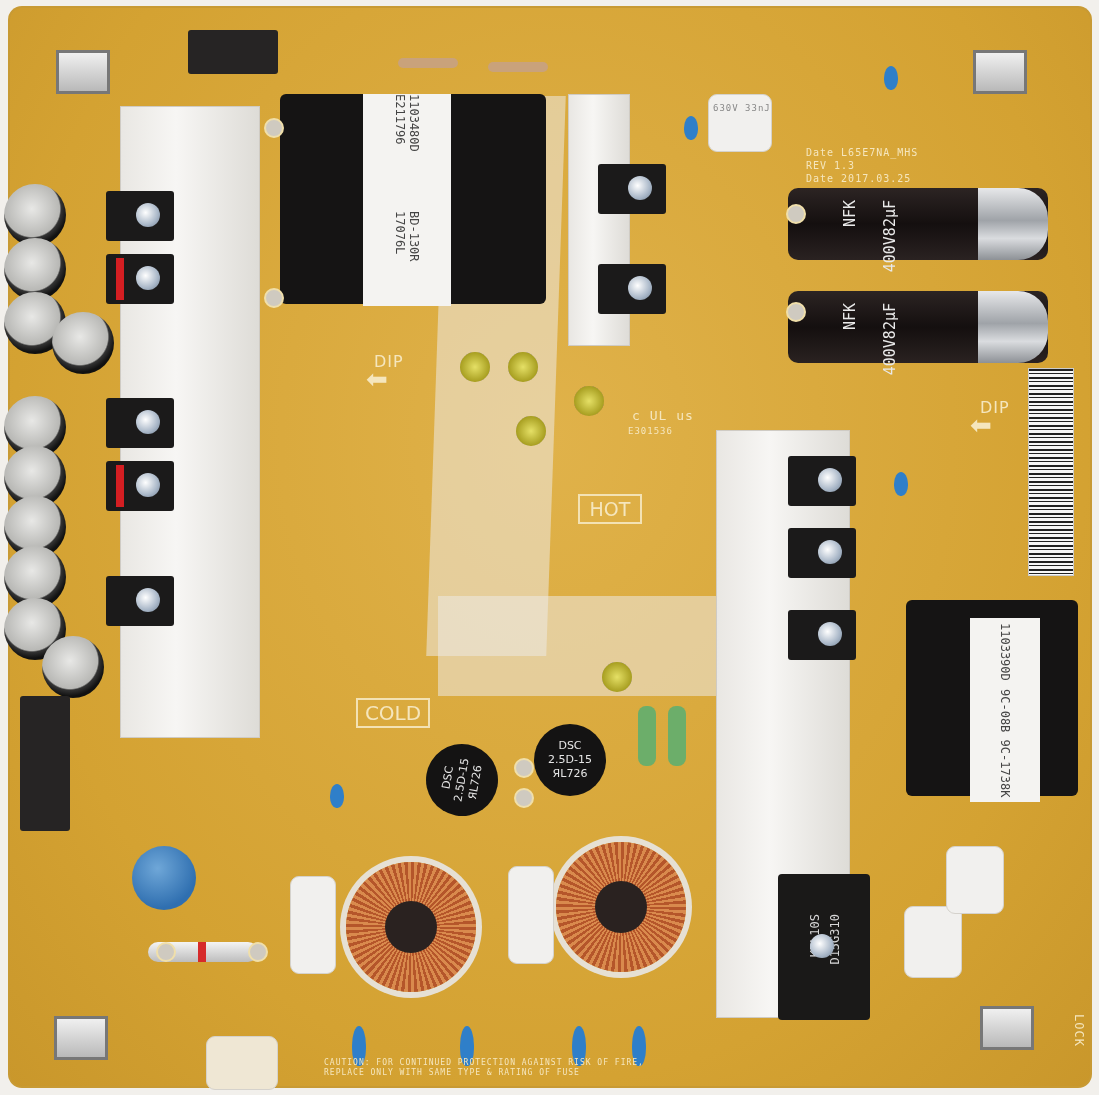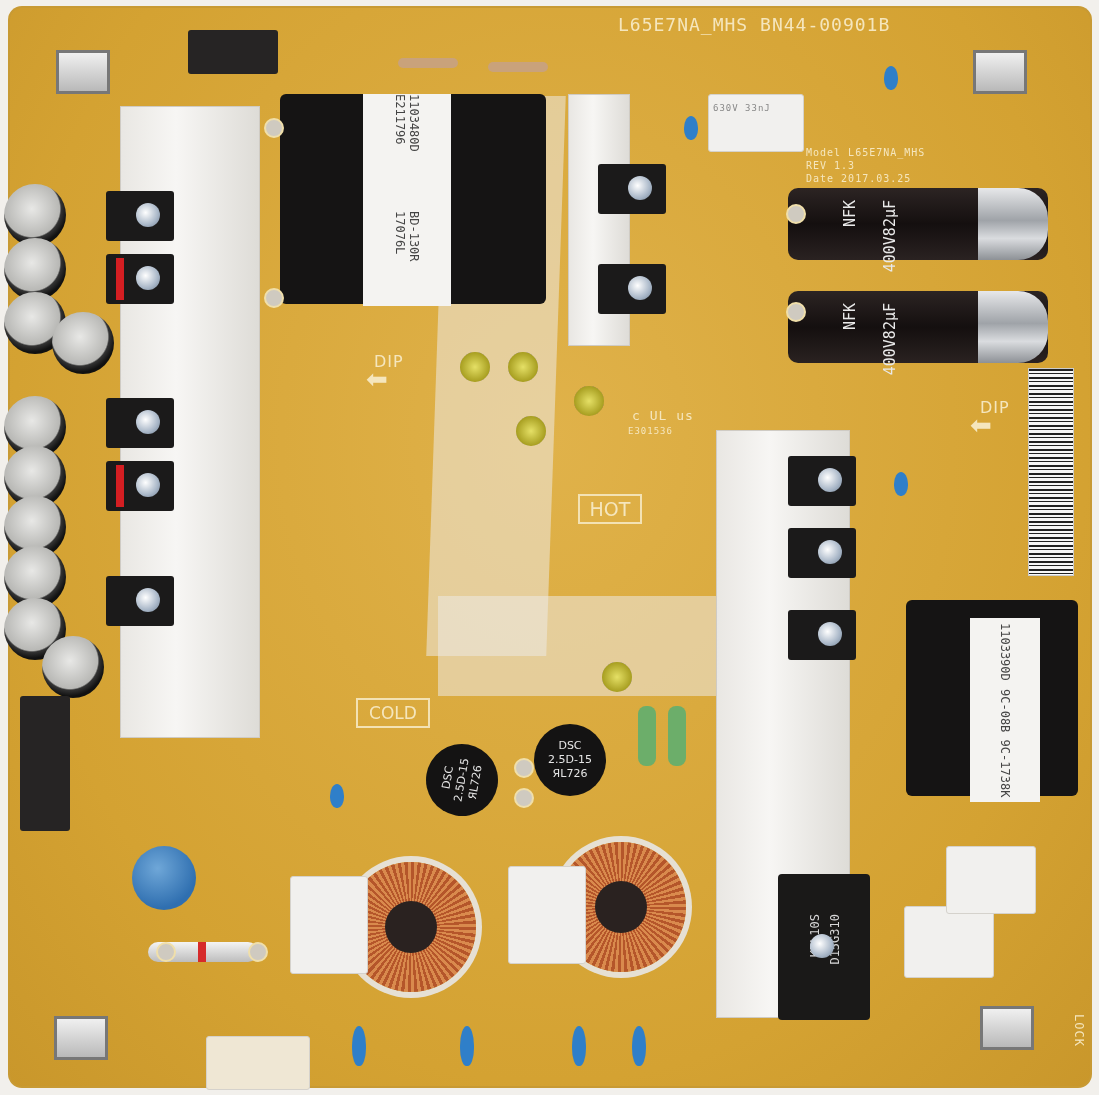--- a/index.html
+++ b/index.html
@@ -23,21 +23,21 @@
                   writing-mode:vertical-rl;transform:rotate(180deg);line-height:1;}
   .transformer{position:absolute;background:#151414;border-radius:6px;}
   .trlabel{position:absolute;background:#f4f3f1;color:#444;font-family:"DejaVu Sans Mono",monospace;font-size:12px;
            writing-mode:vertical-rl;display:flex;align-items:center;justify-content:center;gap:8px;}
   .toroid{position:absolute;border-radius:50%;
           background:repeating-conic-gradient(#b5562a 0deg 3deg,#d98a4d 3deg 6deg);box-shadow:0 0 0 6px #e6e0d4;}
   .toroid::after{content:"";position:absolute;left:30%;top:30%;width:40%;height:40%;border-radius:50%;background:#2a2220;}
   .ntc{position:absolute;width:72px;height:72px;border-radius:50%;background:#141313;color:#e6e6e6;font-size:11px;
        display:flex;flex-direction:column;align-items:center;justify-content:center;line-height:1.25;font-family:"DejaVu Sans",sans-serif;}
   .bluecap{position:absolute;width:14px;height:24px;border-radius:50% 50% 45% 45%;background:#2f7fc9;}
-  .whiteblock{position:absolute;background:#f1f0ee;border:1px solid #d5d2cc;border-radius:3px;padding-left:32px;}
+  .whiteblock{position:absolute;background:#f1f0ee;border:1px solid #d5d2cc;border-radius:9px;}
   .pad{position:absolute;width:16px;height:16px;border-radius:50%;border:2px solid #f0dfaa;background:#cfcac0;}
   .conn{position:absolute;background:#262424;border-radius:3px;}
   .lug{position:absolute;width:48px;height:38px;background:linear-gradient(180deg,#f0f0f0,#b9b9b9);border:3px solid #777;}
   .zone-white{position:absolute;background:#ece9e3;}
   .barcode{position:absolute;background:#f7f7f7;border:1px solid #ccc;
            background-image:repeating-linear-gradient(180deg,#222 0 2px,#f7f7f7 2px 4px,#222 4px 5px,#f7f7f7 5px 8px);}
   .arrow{position:absolute;color:#f5e6bd;font-size:26px;line-height:1;}
   .fuse{position:absolute;height:20px;border-radius:10px;background:linear-gradient(180deg,#f4f4f4,#bdbdbd);}
   .fuse::after{content:"";position:absolute;left:45%;top:0;width:8px;height:20px;background:#d62a2a;}
   .resistor{position:absolute;width:18px;height:60px;border-radius:8px;background:#6cae6a;}
@@ -47,24 +47,23 @@
   .ycap{position:absolute;width:64px;height:64px;border-radius:50%;background:radial-gradient(circle at 40% 35%,#6fa7d8,#2f6fb0 70%);}
 </style>
 </head>
 <body>
 
 <div class="board">
 
   <div class="zone-white" style="left:428px;top:90px;width:120px;height:560px;transform:skewX(-2deg);opacity:.55;"></div>
   <div class="zone-white" style="left:430px;top:590px;width:290px;height:100px;opacity:.55;"></div>
 
-  <div class="silk" style="left:610px;top:8px;font-size:18px;">L65E7NA_MHS  BN44-00901B</div>
 
   <div class="silk" style="left:798px;top:140px;font-size:10px;line-height:13px;">
-    <div>Model L65E7NA_MHS</div>
+    <div>Date L65E7NA_MHS</div>
     <div>REV 1.3</div>
     <div>Date 2017.03.25</div>
   </div>
 
   <div class="conn" style="left:180px;top:24px;width:90px;height:44px;"></div>
   <div class="lug" style="left:48px;top:44px;"></div>
   <div class="lug" style="left:965px;top:44px;"></div>
   <div class="lug" style="left:46px;top:1010px;"></div>
   <div class="lug" style="left:972px;top:1000px;"></div>
 
@@ -146,21 +145,21 @@
   <div class="smallecap" style="left:452px;top:346px;"></div>
   <div class="smallecap" style="left:500px;top:346px;"></div>
   <div class="smallecap" style="left:566px;top:380px;"></div>
   <div class="smallecap" style="left:508px;top:410px;"></div>
   <div class="smallecap" style="left:594px;top:656px;"></div>
 
   <div class="silk" style="left:624px;top:402px;font-size:13px;">c UL us</div>
   <div class="silk" style="left:620px;top:420px;font-size:9px;">E301536</div>
 
   <div class="silkbox" style="left:570px;top:488px;width:60px;height:26px;font-size:19px;">HOT</div>
-  <div class="silkbox" style="left:348px;top:692px;width:70px;height:26px;font-size:17px;">COLD</div>
+  <div class="silkbox" style="left:348px;top:692px;width:70px;height:26px;font-size:20px;">COLD</div>
 
   <div class="heatsink" style="left:708px;top:424px;width:132px;height:586px;"></div>
   <div class="mosfet" style="left:780px;top:450px;">
       <div class="screw"></div>
     </div>
   <div class="mosfet" style="left:780px;top:522px;">
       <div class="screw"></div>
     </div>
   <div class="mosfet" style="left:780px;top:604px;">
       <div class="screw"></div>
@@ -215,20 +214,24 @@
   <div class="bluecap" style="left:344px;top:1020px;height:40px;"></div>
   <div class="bluecap" style="left:452px;top:1020px;height:40px;"></div>
   <div class="bluecap" style="left:564px;top:1020px;height:40px;"></div>
   <div class="bluecap" style="left:624px;top:1020px;height:40px;"></div>
 
   <div class="bluecap" style="left:876px;top:60px;"></div>
   <div class="bluecap" style="left:676px;top:110px;"></div>
   <div class="bluecap" style="left:886px;top:466px;"></div>
   <div class="bluecap" style="left:322px;top:778px;"></div>
 
+  <div class="silk" style="left:316px;top:1052px;font-size:8px;line-height:10px;">
+    <div>CAUTION: FOR CONTINUED PROTECTION AGAINST RISK OF FIRE,</div>
+    <div>REPLACE ONLY WITH SAME TYPE &amp; RATING OF FUSE</div>
+  </div>
 
   <div class="silk" style="left:1064px;top:1008px;font-size:12px;writing-mode:vertical-rl;">LOCK</div>
 
   <div class="pad" style="left:256px;top:112px;"></div>
   <div class="pad" style="left:256px;top:282px;"></div>
   <div class="pad" style="left:778px;top:198px;"></div>
   <div class="pad" style="left:778px;top:296px;"></div>
   <div class="pad" style="left:506px;top:752px;"></div>
   <div class="pad" style="left:506px;top:782px;"></div>
   <div class="pad" style="left:148px;top:936px;"></div>

